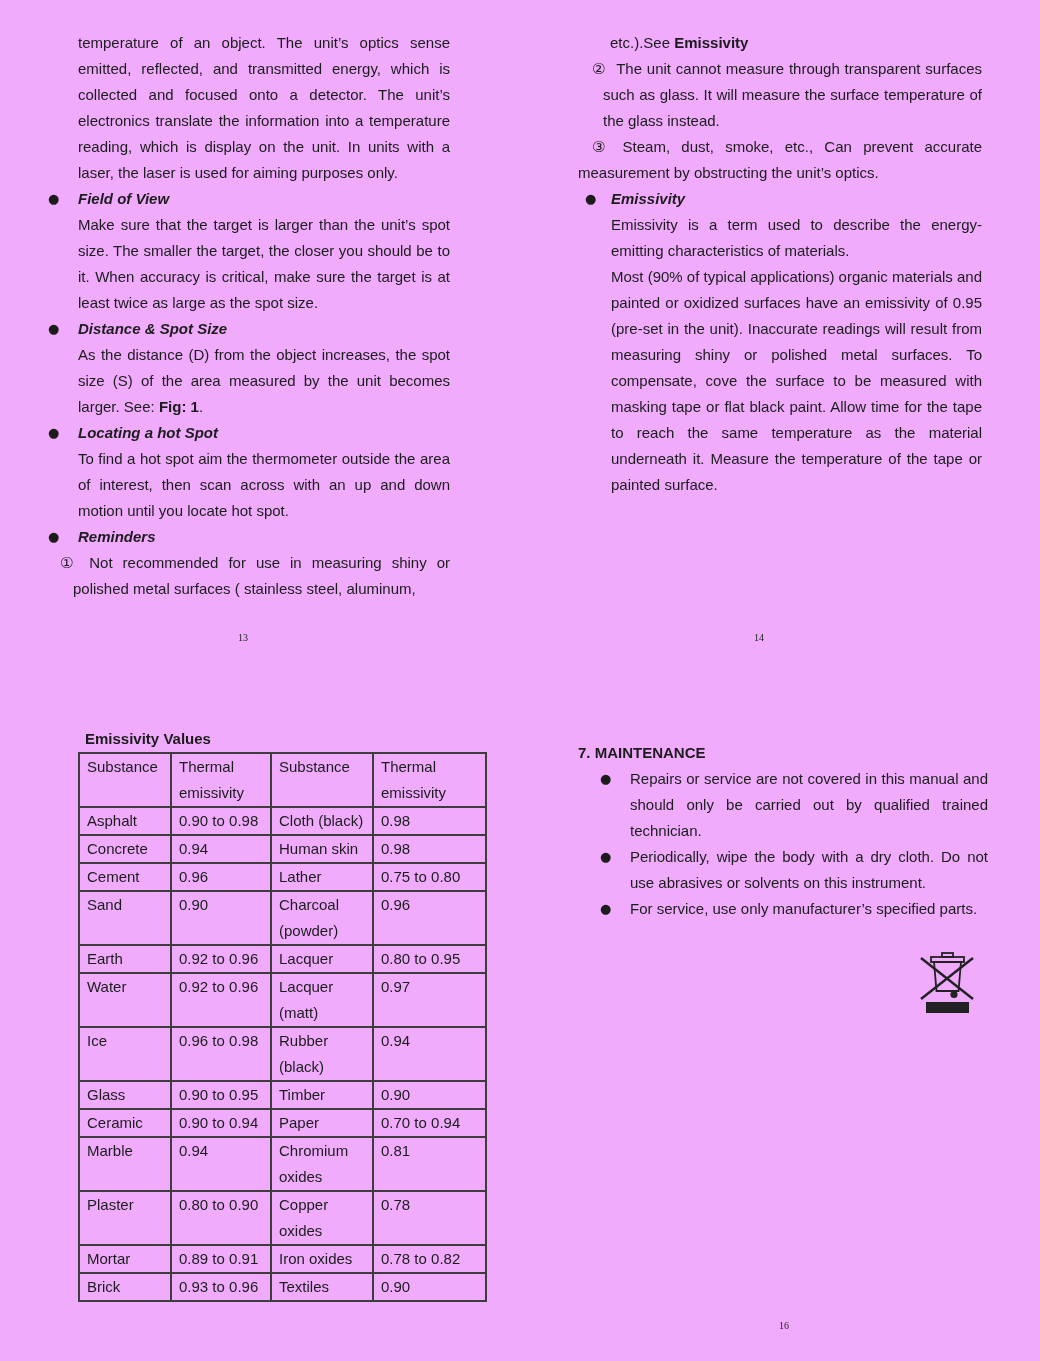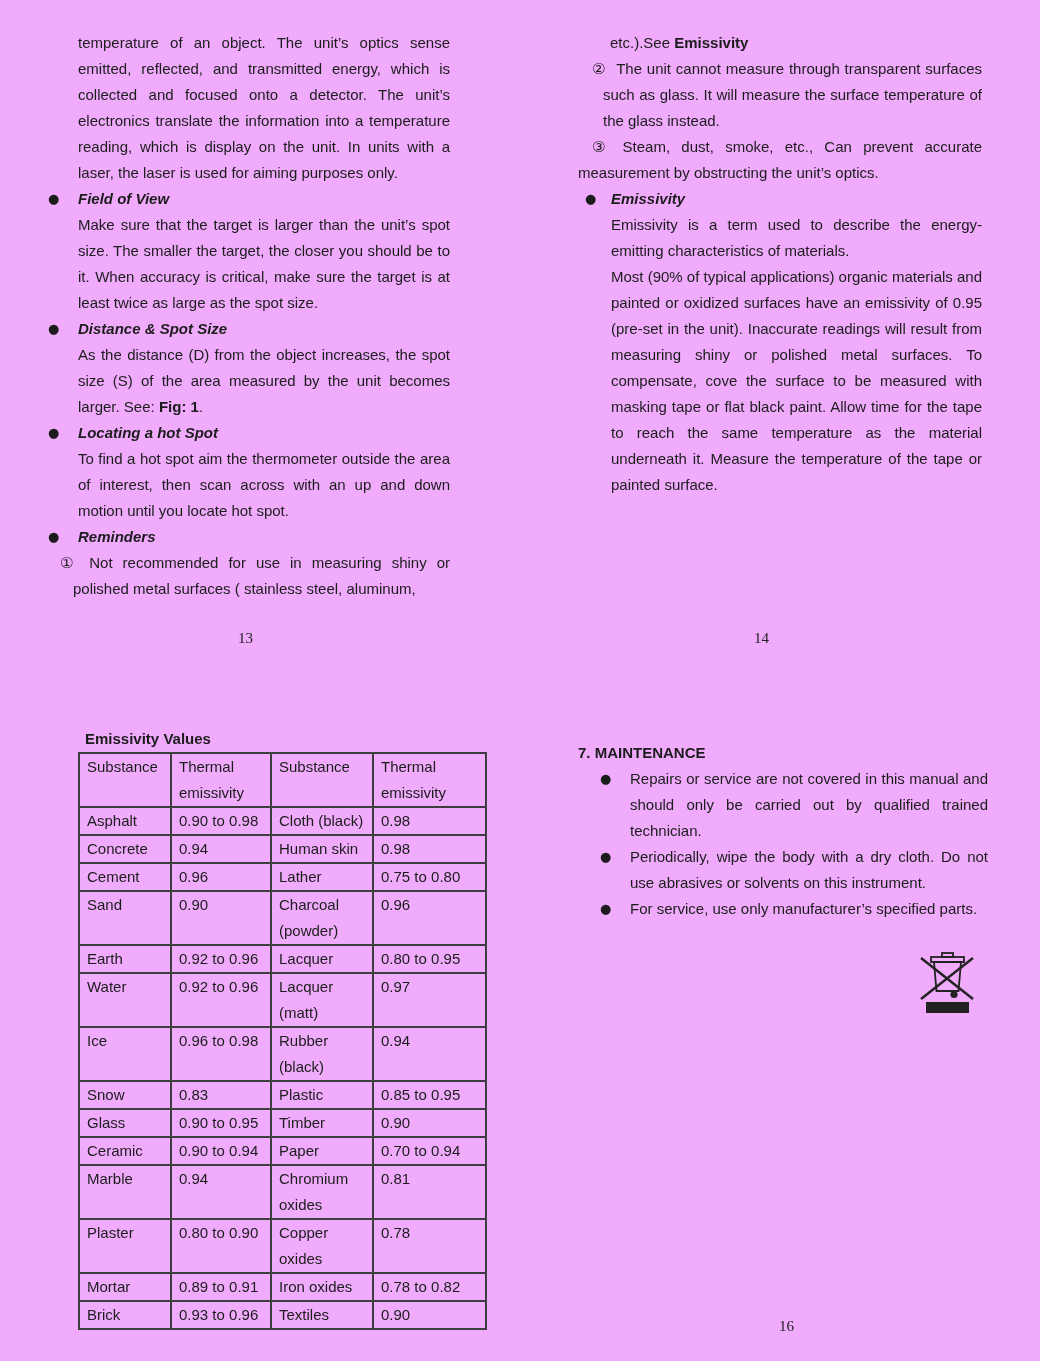--- a/index.html
+++ b/index.html
@@ -30,21 +30,21 @@
   
   .etitle { font-weight:bold; font-size:15px; line-height:22px; margin:6px 0 2px 7px; }
   .etable { border-collapse:collapse; table-layout:fixed; width:407px; }
   .etable td { border:2px solid #3d3d3d; vertical-align:top;
                padding:0 4px 0 7px; font-size:15px; line-height:26px; }
   
   .mhead { font-weight:bold; font-size:15px; line-height:26px; margin:0; }
   .m-item { position:relative; padding-left:52px; margin:0; }
   .m-item .blt { left:22px; }
   .pgnum { position:absolute; font-family:"Liberation Serif","DejaVu Serif",serif;
-           font-size:15px; line-height:18px; color:#222222; }
+           font-size:10px; line-height:18px; color:#222222; }
   .weee { position:absolute; }
 </style>
 </head>
 <body>
 
 <div class="canvas">
 
   <section class="pg" style="left:48px; top:30px; width:402px;">
     <p class="just ind30">temperature of an object. The unit’s optics sense emitted, reflected, and transmitted energy, which is collected and focused onto a detector. The unit’s electronics translate the information into a temperature reading, which is display on the unit. In units with a laser, the laser is used for aiming purposes only.</p>
 
@@ -140,26 +140,20 @@
           <td>Water</td>
           <td>0.92 to 0.96</td>
           <td>Lacquer (matt)</td>
           <td>0.97</td>
         </tr>
         <tr>
           <td>Ice</td>
           <td>0.96 to 0.98</td>
           <td>Rubber (black)</td>
           <td>0.94</td>
-        </tr>
-        <tr>
-          <td>Snow</td>
-          <td>0.83</td>
-          <td>Plastic</td>
-          <td>0.85 to 0.95</td>
         </tr>
         <tr>
           <td>Glass</td>
           <td>0.90 to 0.95</td>
           <td>Timber</td>
           <td>0.90</td>
         </tr>
         <tr>
           <td>Ceramic</td>
           <td>0.90 to 0.94</td>

